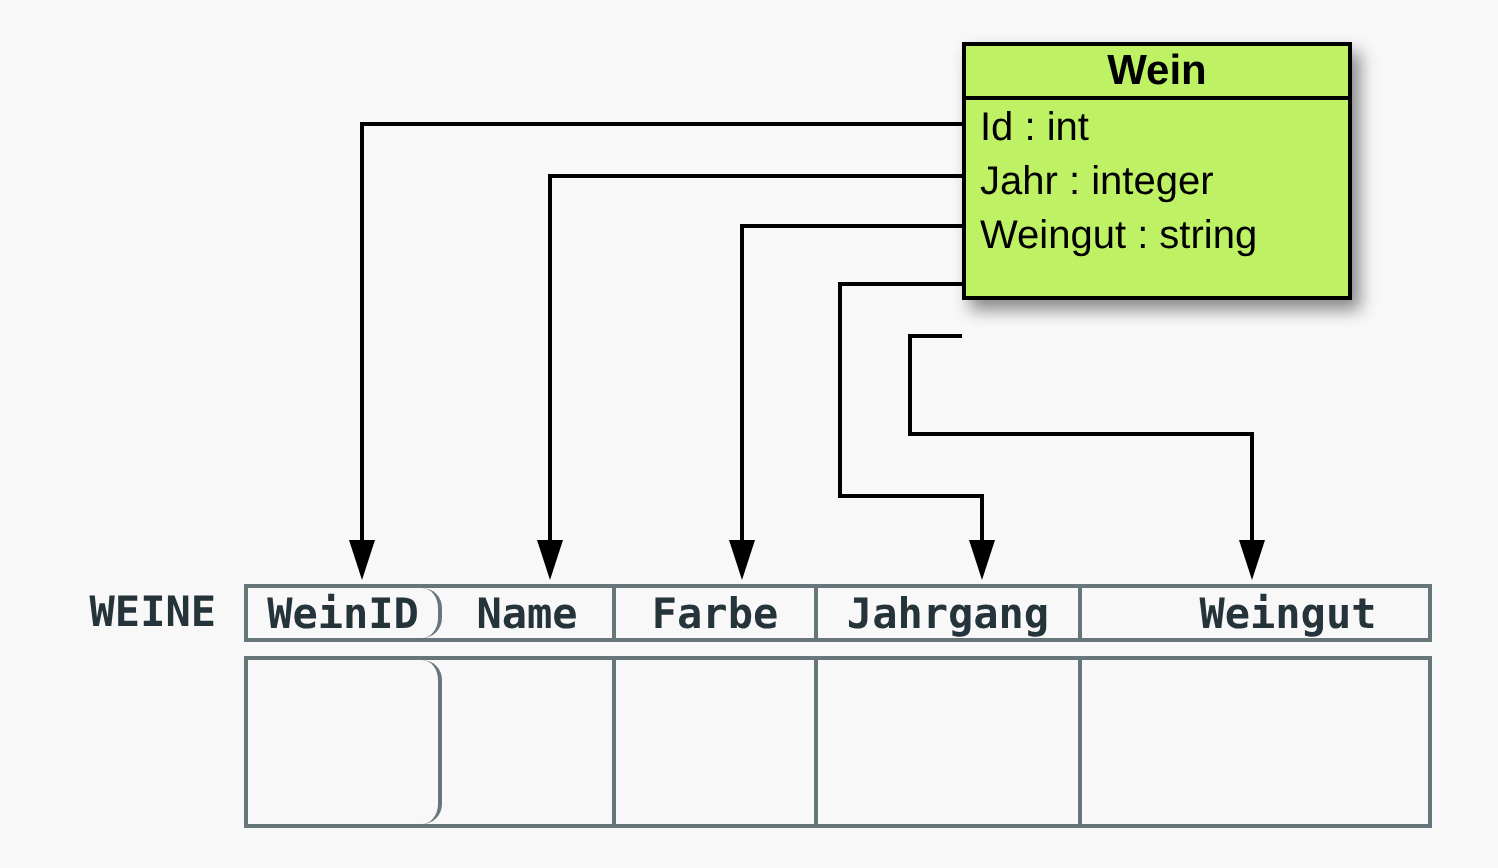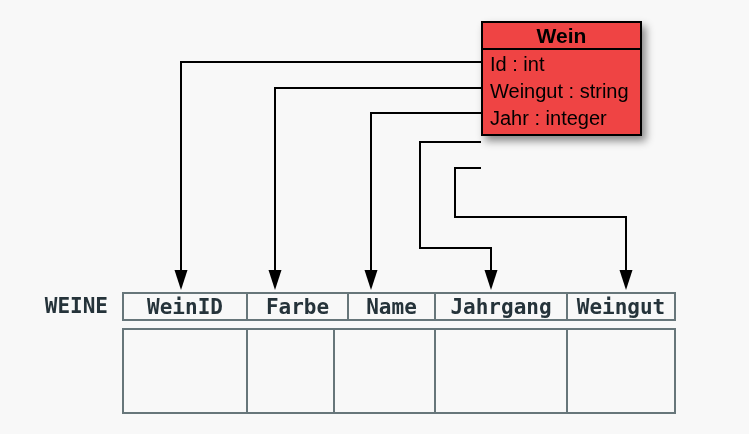--- a/index.html
+++ b/index.html
@@ -28,36 +28,36 @@
   svg.connectors polygon {
     fill: #000000;
     stroke: none;
   }
 
   
   .class-box {
     position: absolute;
     left: 481px;
     top: 21px;
-    width: 161px;
-    background: #ef4444;
+    width: 195px;
+    background: #bef264;
     border: 2px solid #000000;
     box-shadow: 4px 5px 8px rgba(0,0,0,0.45);
     z-index: 2;
   }
   .class-title {
     font-size: 21px;
     font-weight: bold;
     text-align: center;
     line-height: 23px;
     padding: 1px 0 1px 0;
     border-bottom: 2px solid #000000;
     color: #000000;
   }
-  .class-attrs { padding: 1px 0 2px 0; }
+  .class-attrs { padding: 1px 0 16px 0; }
   .class-attr {
     font-size: 20px;
     line-height: 27px;
     padding-left: 7px;
     color: #000000;
     white-space: nowrap;
   }
 
   
   .table-label {
@@ -91,25 +91,25 @@
     align-items: center;
     justify-content: center;
     font-family: "DejaVu Sans Mono", monospace;
     font-weight: bold;
     font-size: 21px;
     color: #25333a;
     overflow: visible;
     white-space: nowrap;
   }
   .db-cell:last-child { border-right: none; }
-  .c0 { width: 124px; }
+  .c0 { width: 97px; border-radius: 10px; }
   .c1 { width: 87px; }
   .c2 { width: 101px; }
   .c3 { width: 132px; }
-  .c4 { width: 106px; }
+  .c4 { width: 140px; margin-left: 33px; }
 </style>
 </head>
 <body>
 
 <div class="canvas">
 
   <svg class="connectors" viewBox="0 0 749 434">
     <path d="M481 62 H181 V272"></path>
     <path d="M481 88 H275 V272"></path>
     <path d="M481 113 H371 V272"></path>
@@ -120,31 +120,31 @@
     <polygon points="268.5,270 281.5,270 275,290"></polygon>
     <polygon points="364.5,270 377.5,270 371,290"></polygon>
     <polygon points="484.5,270 497.5,270 491,290"></polygon>
     <polygon points="619.5,270 632.5,270 626,290"></polygon>
   </svg>
 
   <div class="class-box">
     <div class="class-title">Wein</div>
     <div class="class-attrs">
       <div class="class-attr">Id : int</div>
+      <div class="class-attr">Jahr : integer</div>
       <div class="class-attr">Weingut : string</div>
-      <div class="class-attr">Jahr : integer</div>
     </div>
   </div>
 
   <div class="table-label">WEINE</div>
 
   <div class="db-row db-header">
     <div class="db-cell c0">WeinID</div>
+    <div class="db-cell c1">Name</div>
     <div class="db-cell c2">Farbe</div>
-    <div class="db-cell c1">Name</div>
     <div class="db-cell c3">Jahrgang</div>
     <div class="db-cell c4">Weingut</div>
   </div>
 
   <div class="db-row db-body">
     <div class="db-cell c0"></div>
     <div class="db-cell c1"></div>
     <div class="db-cell c2"></div>
     <div class="db-cell c3"></div>
     <div class="db-cell c4"></div>

